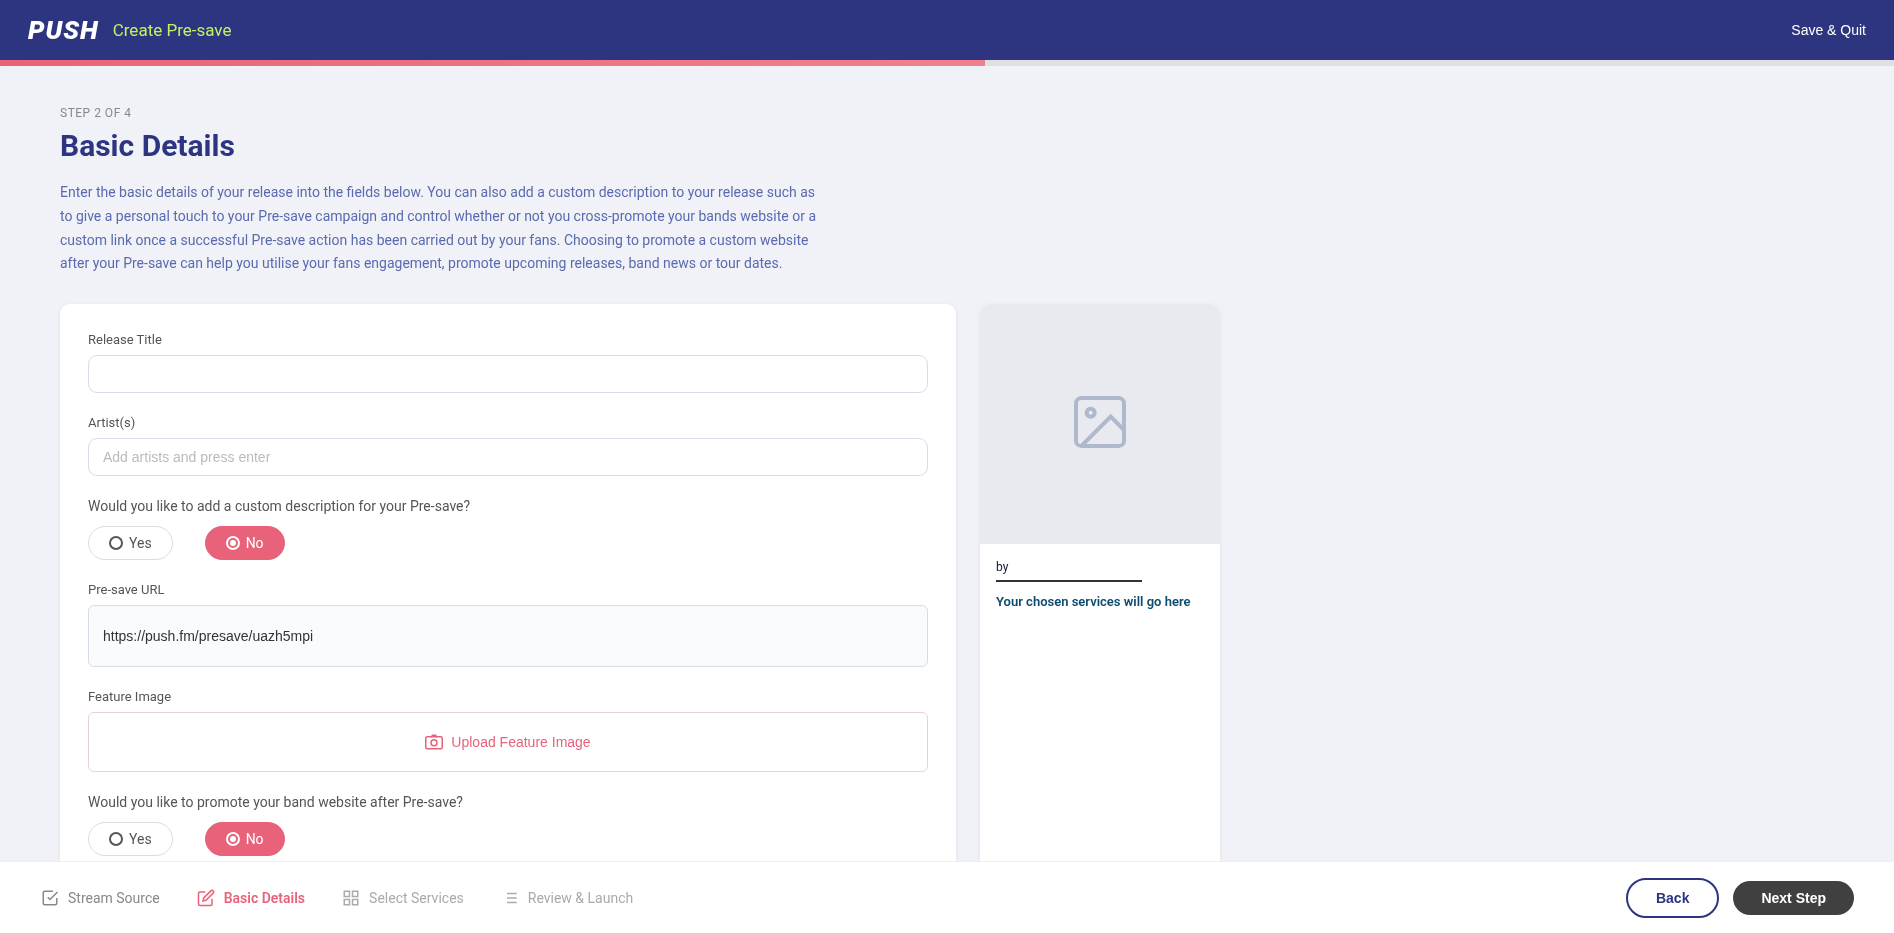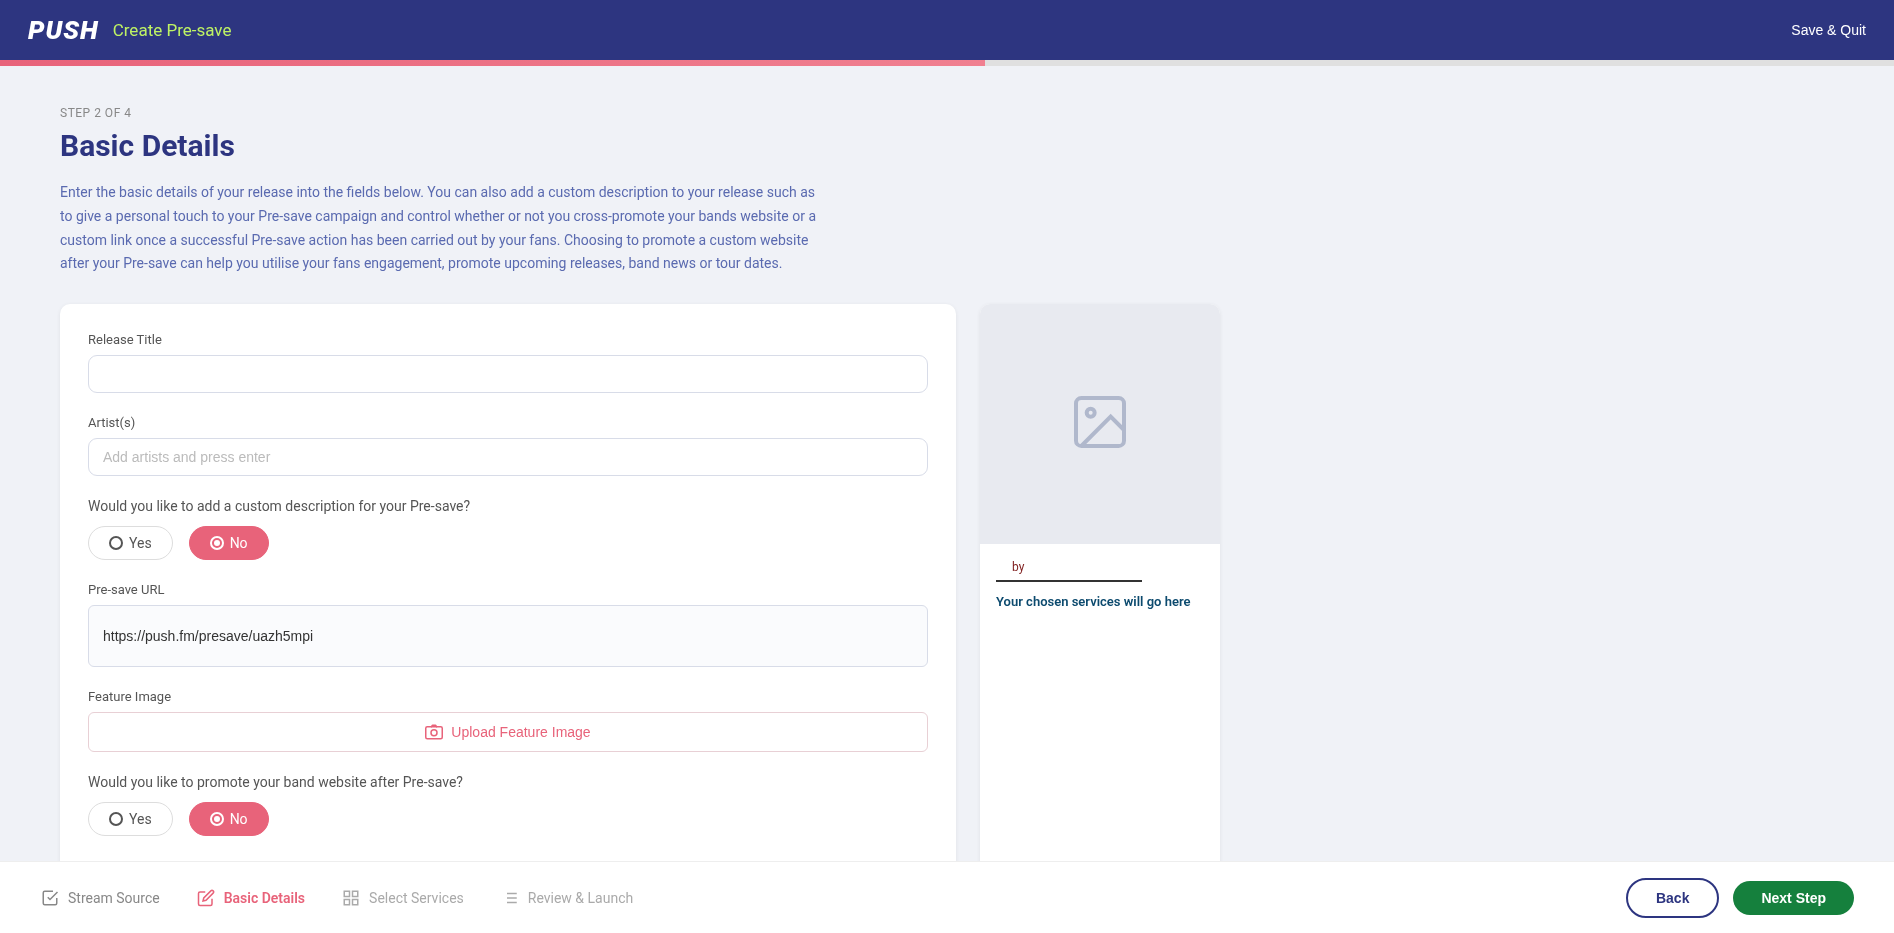--- a/index.html
+++ b/index.html
@@ -126,21 +126,21 @@
       color: #333;
       outline: none;
       background: white;
     }
     .text-input::placeholder {
       color: #bbb;
     }
 
     .radio-group {
       display: flex;
-      gap: 16px;
+      gap: 32px;
       align-items: center;
       flex-wrap: wrap;
     }
 
     .radio-option {
       display: flex;
       align-items: center;
       gap: 6px;
       padding: 8px 20px;
       border-radius: 999px;
@@ -182,21 +182,21 @@
       font-size: 14px;
       color: #333;
       background: #fafbfd;
       outline: none;
     }
 
     .upload-btn {
       width: 100%;
       border: 1.5px solid #e8d0d5;
       border-radius: 6px;
-      padding: 10px;
+      padding: 20px;
       display: flex;
       align-items: center;
       justify-content: center;
       gap: 8px;
       font-size: 14px;
       color: #e8637a;
       background: white;
       cursor: pointer;
       outline: none;
     }
@@ -241,23 +241,22 @@
 
     .preview-title-placeholder {
       height: 2px;
       background: #333;
       margin: 6px 0 4px;
       width: 70%;
     }
 
     .preview-by {
       font-size: 12px;
-      color: #7f1d1d;
+      color: #0f172a;
       margin-bottom: 6px;
-      margin-left: 16px;
     }
 
     .preview-services-text {
       font-size: 13px;
       color: #0c4a6e;
       font-weight: 600;
       margin-top: 12px;
     }
 
     
@@ -318,21 +317,21 @@
       border: 2px solid #2d3580;
       color: #2d3580;
       border-radius: 999px;
       padding: 10px 28px;
       font-size: 14px;
       font-weight: 600;
       cursor: pointer;
     }
 
     .btn-next {
-      background: #15803d;
+      background: #404040;
       border: none;
       color: white;
       border-radius: 999px;
       padding: 9px 28px;
       font-size: 14px;
       font-weight: 600;
       cursor: pointer;
     }
   </style>
 </head>

